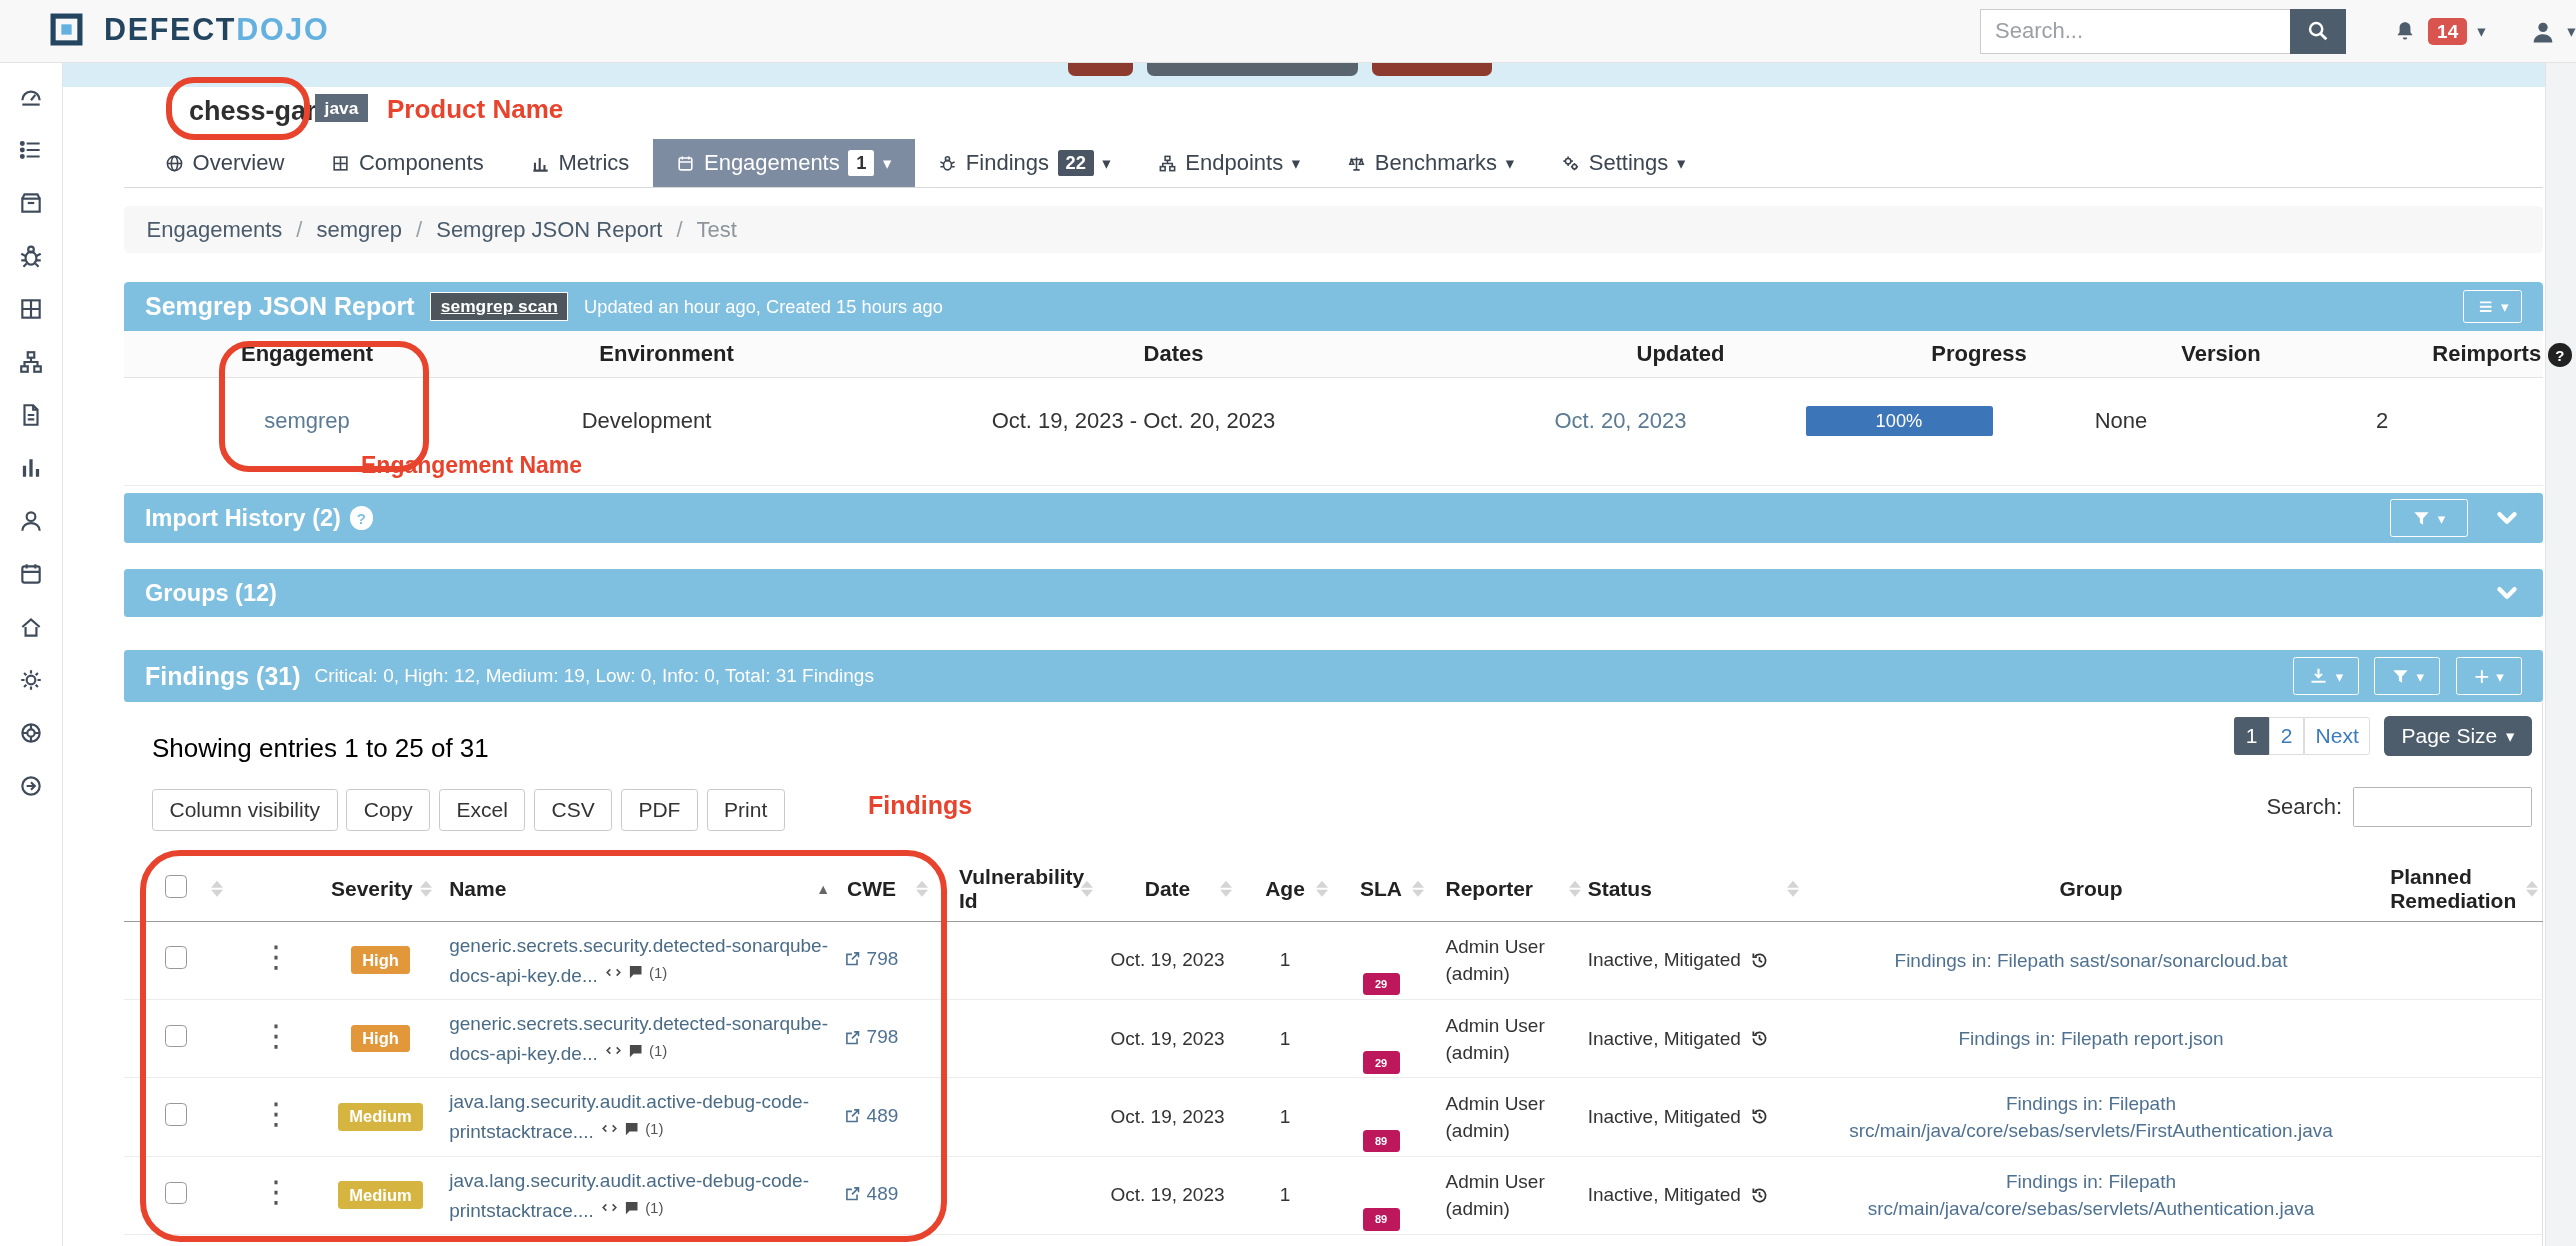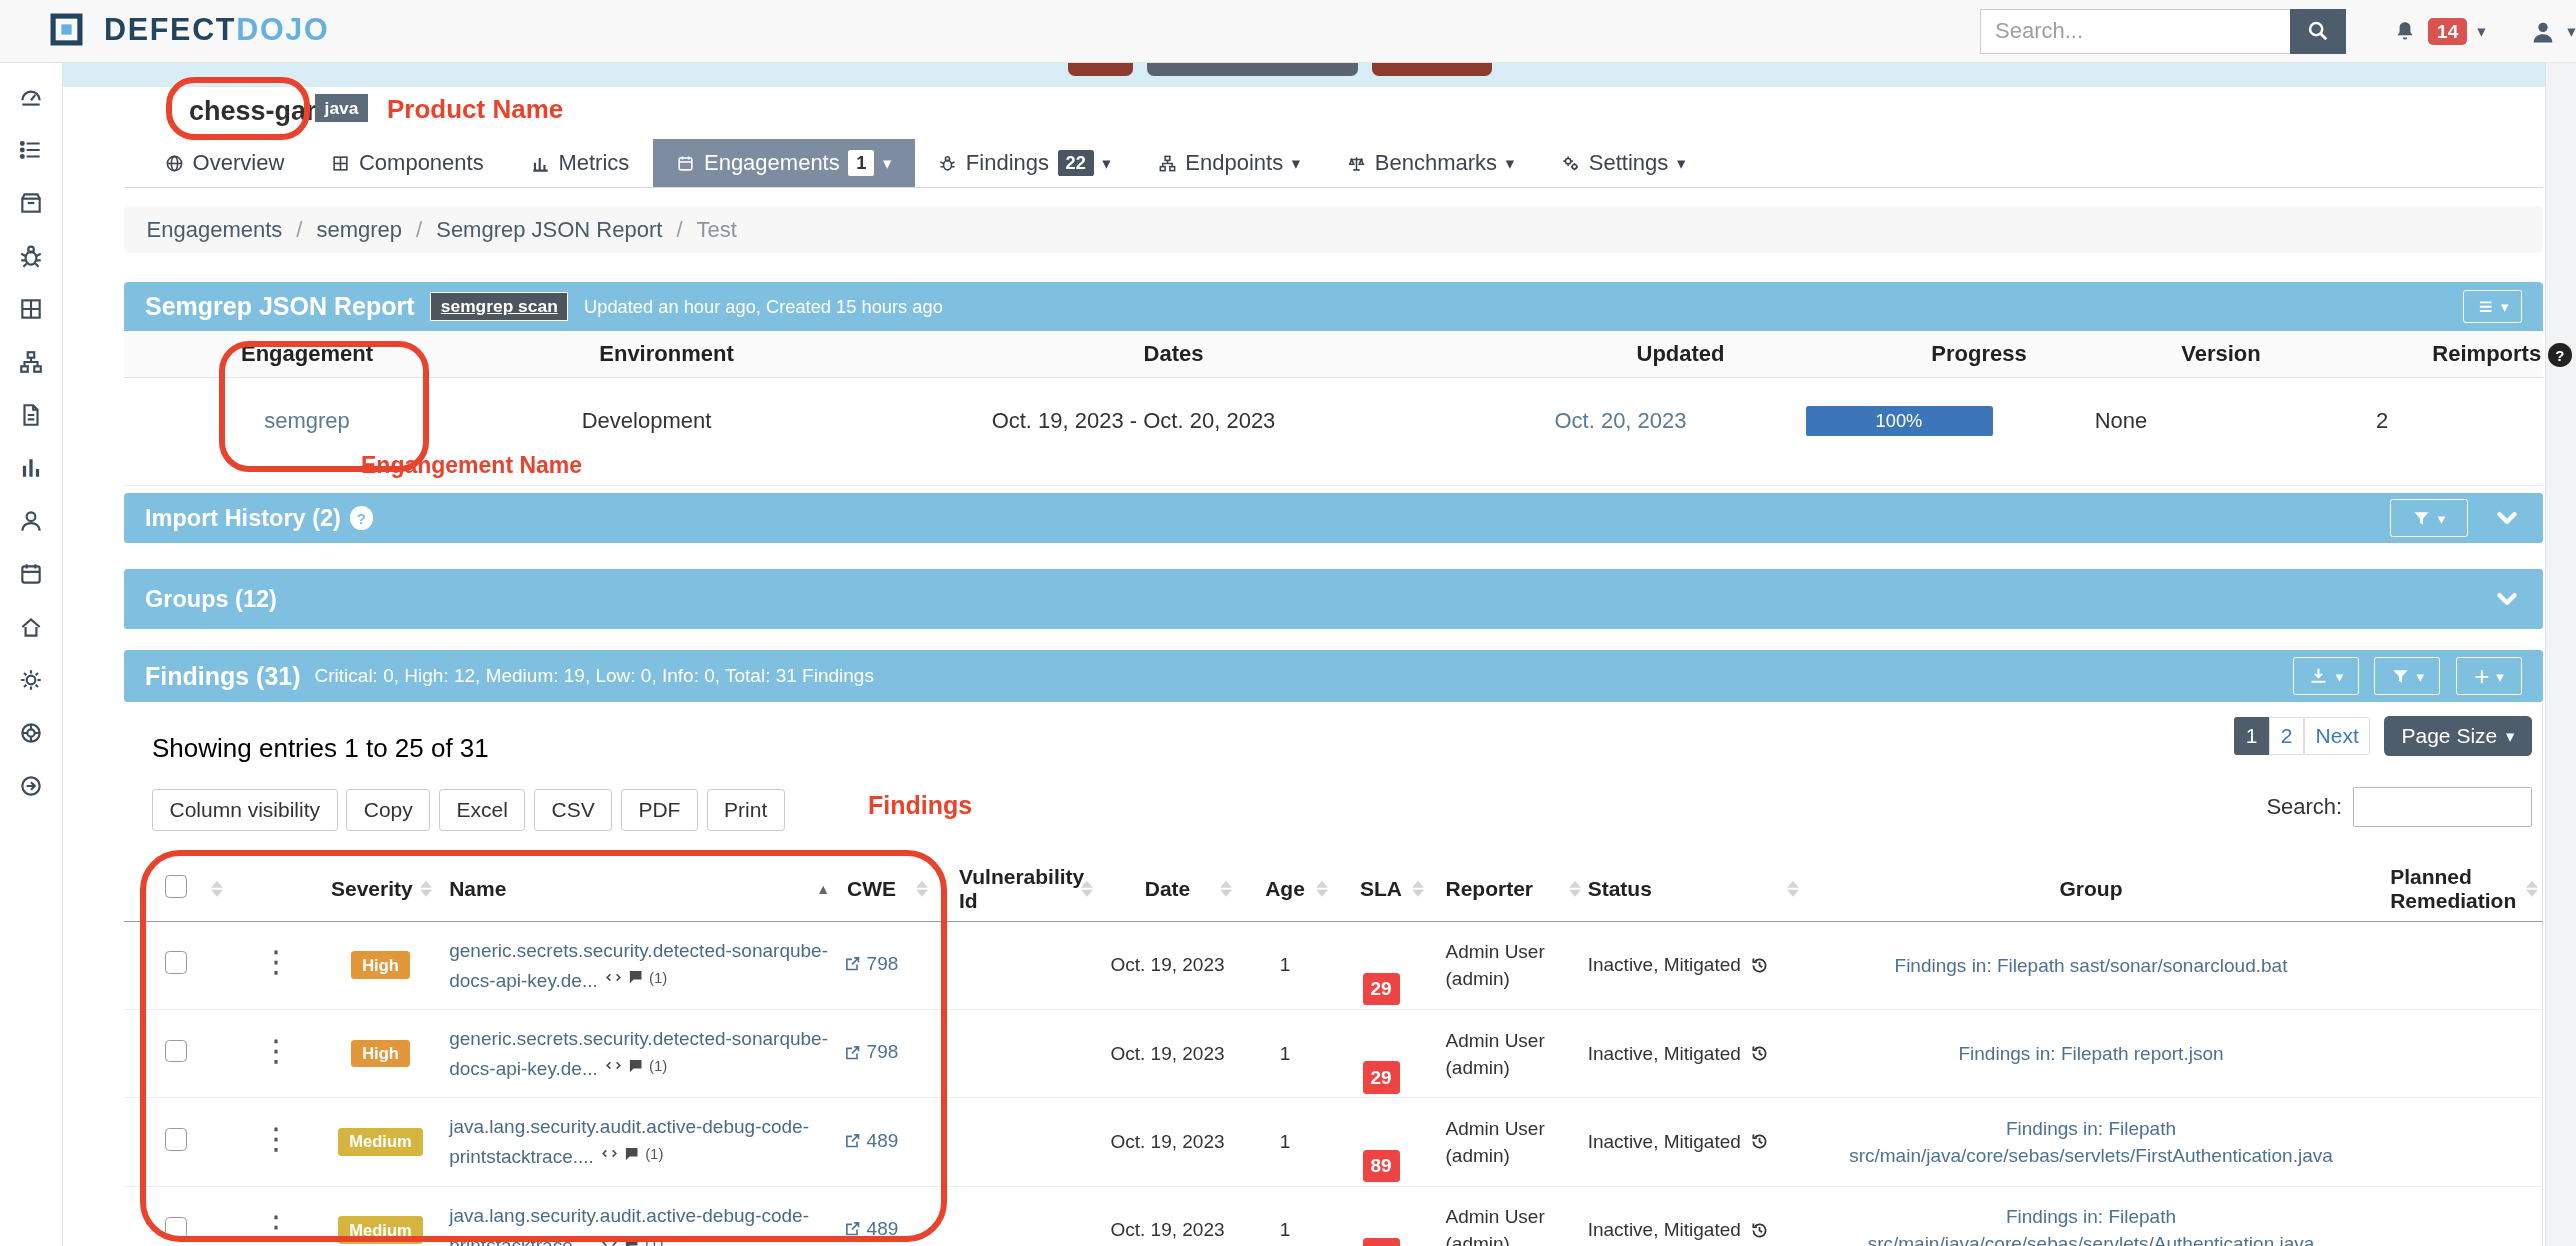--- a/index.html
+++ b/index.html
@@ -85,21 +85,21 @@
               justify-content:center; font-size:15px; font-weight:bold; vertical-align:middle; }
   .q-dark { background:#222; color:#fff; margin-left:7px; }
   .q-light { background:#fff; color:#7fbfe0; margin-left:8.7px; }
   .progress-bar { width:187px; height:30px; background:#3d76b8; border-radius:2.6px; color:#fff;
                   font-size:18.3px; display:flex; align-items:center; justify-content:center; margin:0 auto; }
   .ann-engagement-rect { left:156px; top:278px; width:210px; height:131px; border-radius:30px; }
   .ann-engagement-label { position:absolute; left:298px; top:389px; font-size:23px; z-index:45; }
 
   
   .import-bar { top:430px; height:50px; border-radius:3.5px; }
-  .groups-bar { top:506px; height:60px; border-radius:3.5px; }
+  .groups-bar { top:506px; height:48px; border-radius:3.5px; }
   .bar-title { font-size:23.5px; font-weight:bold; }
   .filter-btn { width:78px; height:38px; margin-left:auto; }
   .chev { margin-left:24.4px; cursor:pointer; display:flex; align-items:center; }
   .groups-bar .chev, .findings-bar .chev { margin-left:auto; }
 
   
   .findings-bar { top:587px; height:52px; border-radius:3.5px; gap:14px; }
   .findings-title { font-size:25px; font-weight:bold; }
   .findings-stats { font-size:19px; }
   .fbtns { margin-left:auto; display:flex; gap:15.7px; }
@@ -142,22 +142,22 @@
   .sort-asc { position:absolute; right:7px; top:50%; transform:translateY(-50%); font-size:14px; color:#666; }
   .cbx { width:22.6px; height:22.6px; border:1.7px solid #979797; border-radius:4.4px; background:#fff; display:inline-block; cursor:pointer; }
   .kebab { font-size:30px; color:#555; cursor:pointer; line-height:0.6; }
   .sev { display:inline-block; padding:4.4px 11.3px; border-radius:3.5px; color:#fff; font-weight:bold; font-size:16.5px; }
   .sev-high { background:#e2973b; }
   .sev-medium { background:#d5b53f; }
   .fname { color:#4a6b86; line-height:27px; white-space:nowrap; cursor:pointer; }
   .fname .inline-icons { display:inline-flex; align-items:center; gap:4.4px; margin-left:6.1px; color:#4a4a4a; }
   .cmt-count { font-size:15px; color:#555; }
   .cwe-link { color:#4f7191; display:inline-flex; align-items:center; gap:5.2px; cursor:pointer; }
-  .sla { display:inline-block; min-width:37px; padding:5.2px 0; text-align:center; background:#ef4444; color:#fff;
-         font-weight:bold; font-size:19px; border-radius:3.5px;margin-top:48px; }
+  .sla { display:inline-block; min-width:37px; padding:5.2px 0; text-align:center; background:#be185d; color:#fff;
+         font-weight:bold; font-size:11px; border-radius:3.5px;margin-top:48px; }
   .two-line { line-height:27px; }
   .status-cell { display:flex; align-items:center; gap:7.8px; }
   .group-link { color:#4f7191; line-height:27px; cursor:pointer; }
   .ann-table-rect { left:77px; top:787px; width:807px; height:392px; border-radius:40px; }
 </style>
 </head>
 <body>
 
 <div class="navbar">
   <div class="logo">

